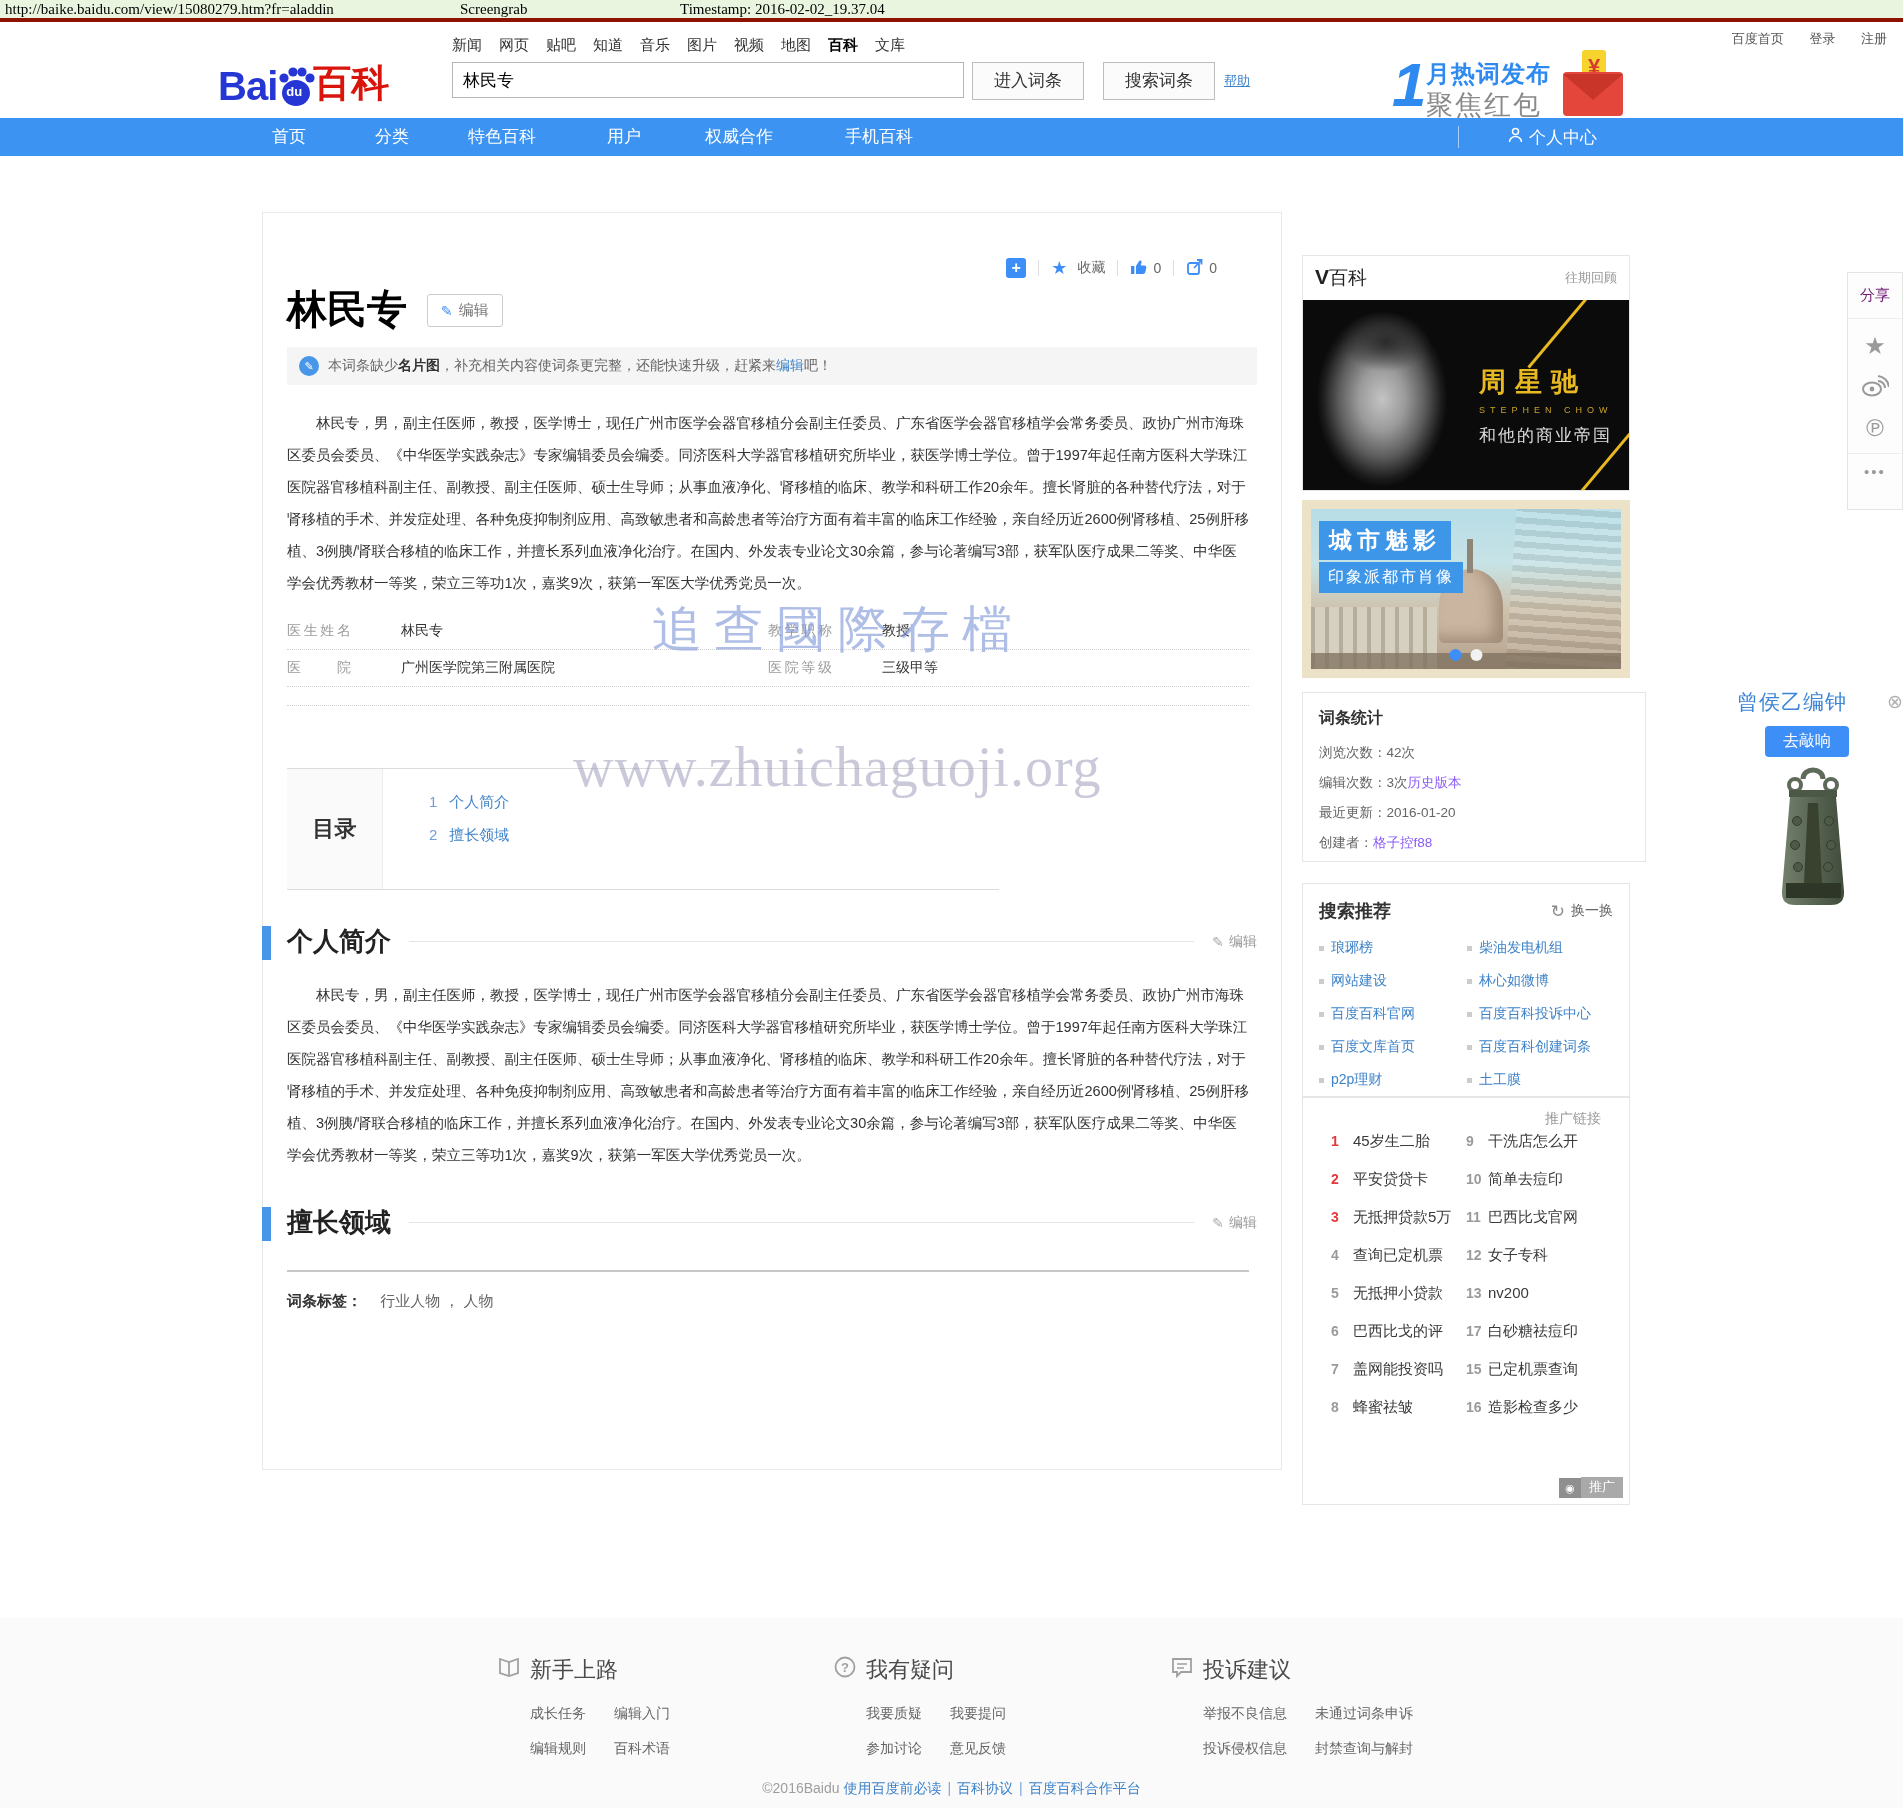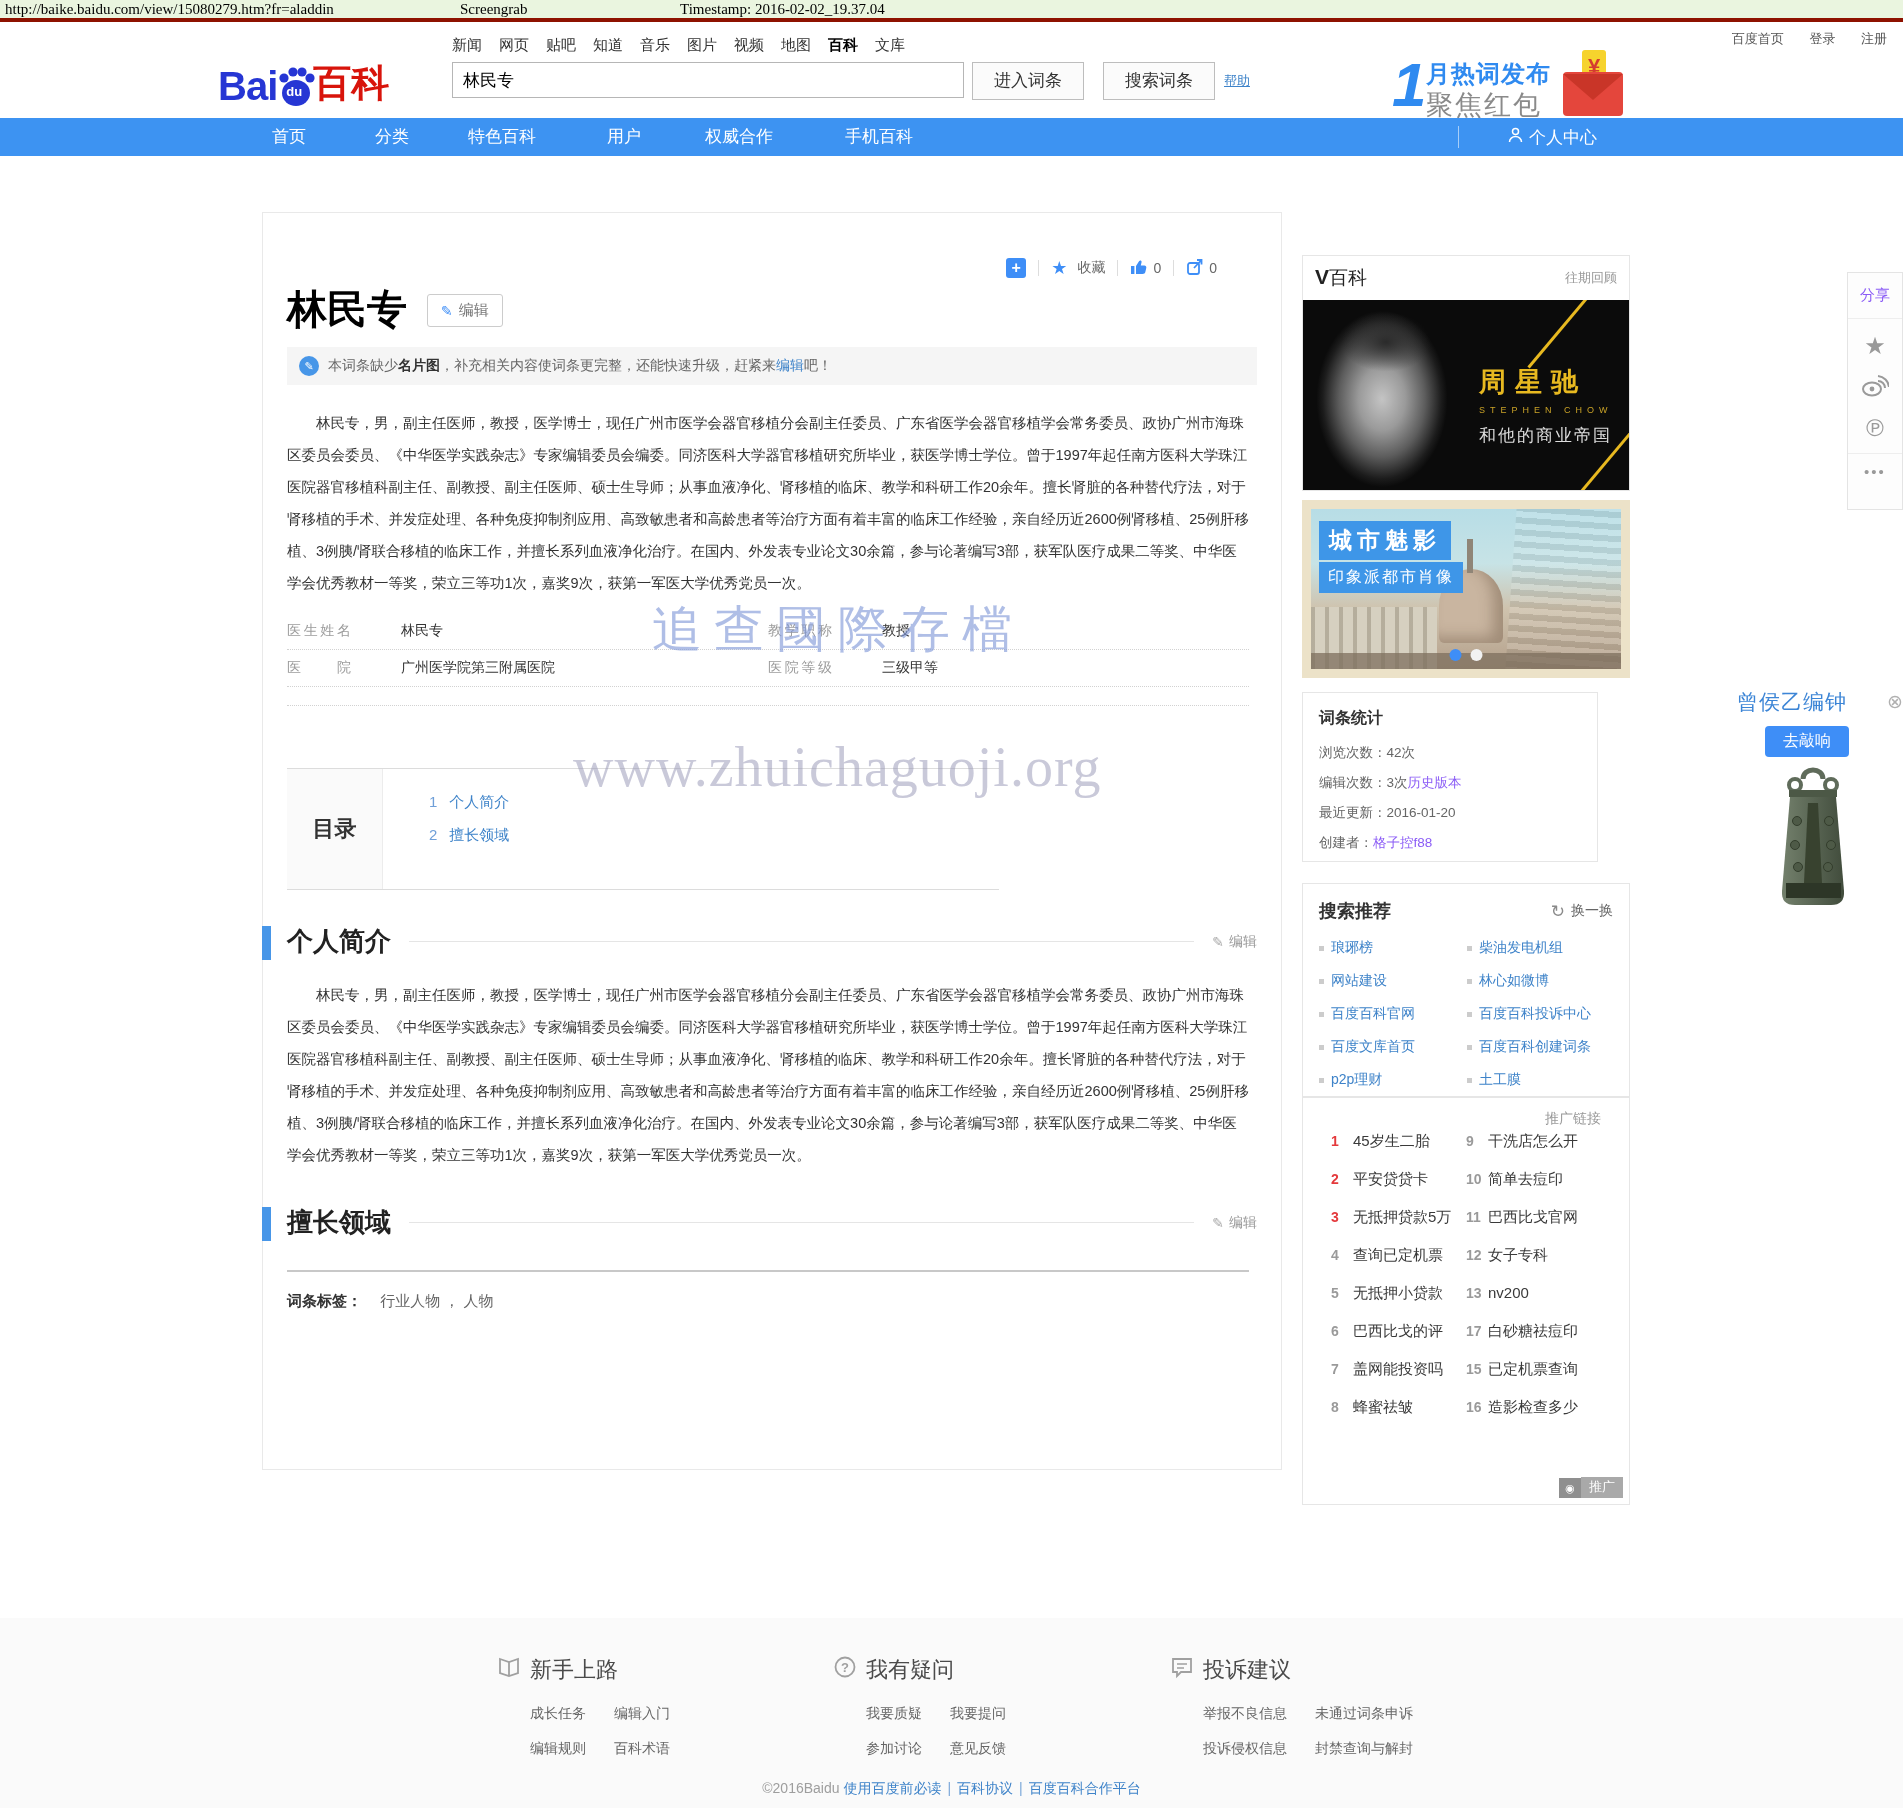--- a/index.html
+++ b/index.html
@@ -135,21 +135,21 @@
   .base { position:absolute; left:0; bottom:0; width:100%; height:16px; background:#7e6f5d; opacity:.75; }
   .lab1 { position:absolute; left:8px; top:12px; background:#3e96e8; color:#fff; font-size:23px; font-weight:bold;
           letter-spacing:5px; padding:4px 10px; }
   .lab2 { position:absolute; left:8px; top:53px; background:#3e96e8; color:#fff; font-size:16px;
           letter-spacing:2px; padding:5px 9px; }
   .dots { position:absolute; left:50%; bottom:8px; transform:translateX(-50%); display:flex; gap:9px; }
   .dot { width:12px; height:12px; border-radius:50%; cursor:pointer; }
   .dot.active { background:#3e8ef7; }
   .dot.idle { background:#f2f2f2; }
 
-  .stats { left:1302px; top:692px; width:296px; height:170px; padding:15px 16px; }
+  .stats { left:1302px; top:692px; width:344px; height:170px; padding:15px 16px; }
   .stats h3 { font-size:16px; color:#333; margin-bottom:9px; }
   .stats .row { font-size:13.5px; color:#666; line-height:30px; }
   .stats a { color:#8b5cf6;text-align:right; }
 
   .recommend { left:1302px; top:883px; width:328px; height:214px; padding:15px 16px; }
   .rec-head { display:flex; justify-content:space-between; align-items:center; margin-bottom:16px;}
   .rec-head h3 { font-size:18px; color:#333; }
   .refresh { font-size:14px; color:#666; display:flex; gap:6px; align-items:center; }
   .refresh .gl { color:#8a8a8a; font-size:17px; }
   .rec-grid { display:grid; grid-template-columns:148px 148px; row-gap:15px; }
@@ -163,21 +163,21 @@
   .p-item { display:flex; align-items:baseline; height:38px; font-size:15px; }
   .p-item .n { font-weight:bold; font-size:14px; width:22px; color:#9a9a9a; flex:0 0 auto;}
   .p-item.hot .n { color:#e4393c; }
   .p-item a { color:#3a3a3a; white-space:nowrap; }
   .pbadge { position:absolute; right:6px; bottom:6px; display:flex; align-items:center; cursor:pointer;}
   .pbadge .pic { width:22px; height:20px; background:#8f8f8f; color:#fff; font-size:11px; text-align:center; line-height:20px;}
   .pbadge .pt  { background:#a9a9a9; color:#fff; font-size:13px; padding:1px 8px 2px; }
 
   
   .share { position:absolute; left:1847px; top:272px; width:56px; height:238px; background:#fdfdfd; border:1px solid #e4e4e4; }
-  .share .lbl { text-align:center; font-size:15px; color:#8b5cf6; padding:13px 0; border-bottom:1px solid #eee; }
+  .share .lbl { text-align:center; font-size:15px; color:#701a75; padding:13px 0; border-bottom:1px solid #eee; }
   .share .icons { display:flex; flex-direction:column; align-items:center; gap:14px; padding:14px 0 12px; border-bottom:1px solid #eee;}
   .share .gi { color:#9a9a9a; font-size:24px; line-height:26px; cursor:pointer;}
   .share .more { text-align:center; color:#9a9a9a; font-size:15px; letter-spacing:2px; padding:9px 0; cursor:pointer;}
 
   
   .bellw { position:absolute; left:1737px; top:688px; width:166px; }
   .bell-title { font-size:21px; color:#3c85d6; letter-spacing:1px; display:inline-block;}
   .bell-close { position:absolute; right:0; top:2px; color:#b0b0b0; font-size:19px; cursor:pointer;}
   .bell-btn { display:block; width:84px; height:31px; margin:10px 0 0 28px; background:#3e8ef7; border:none; border-radius:4px;
               color:#fff; font-size:16px; cursor:pointer; font-family:inherit;}

